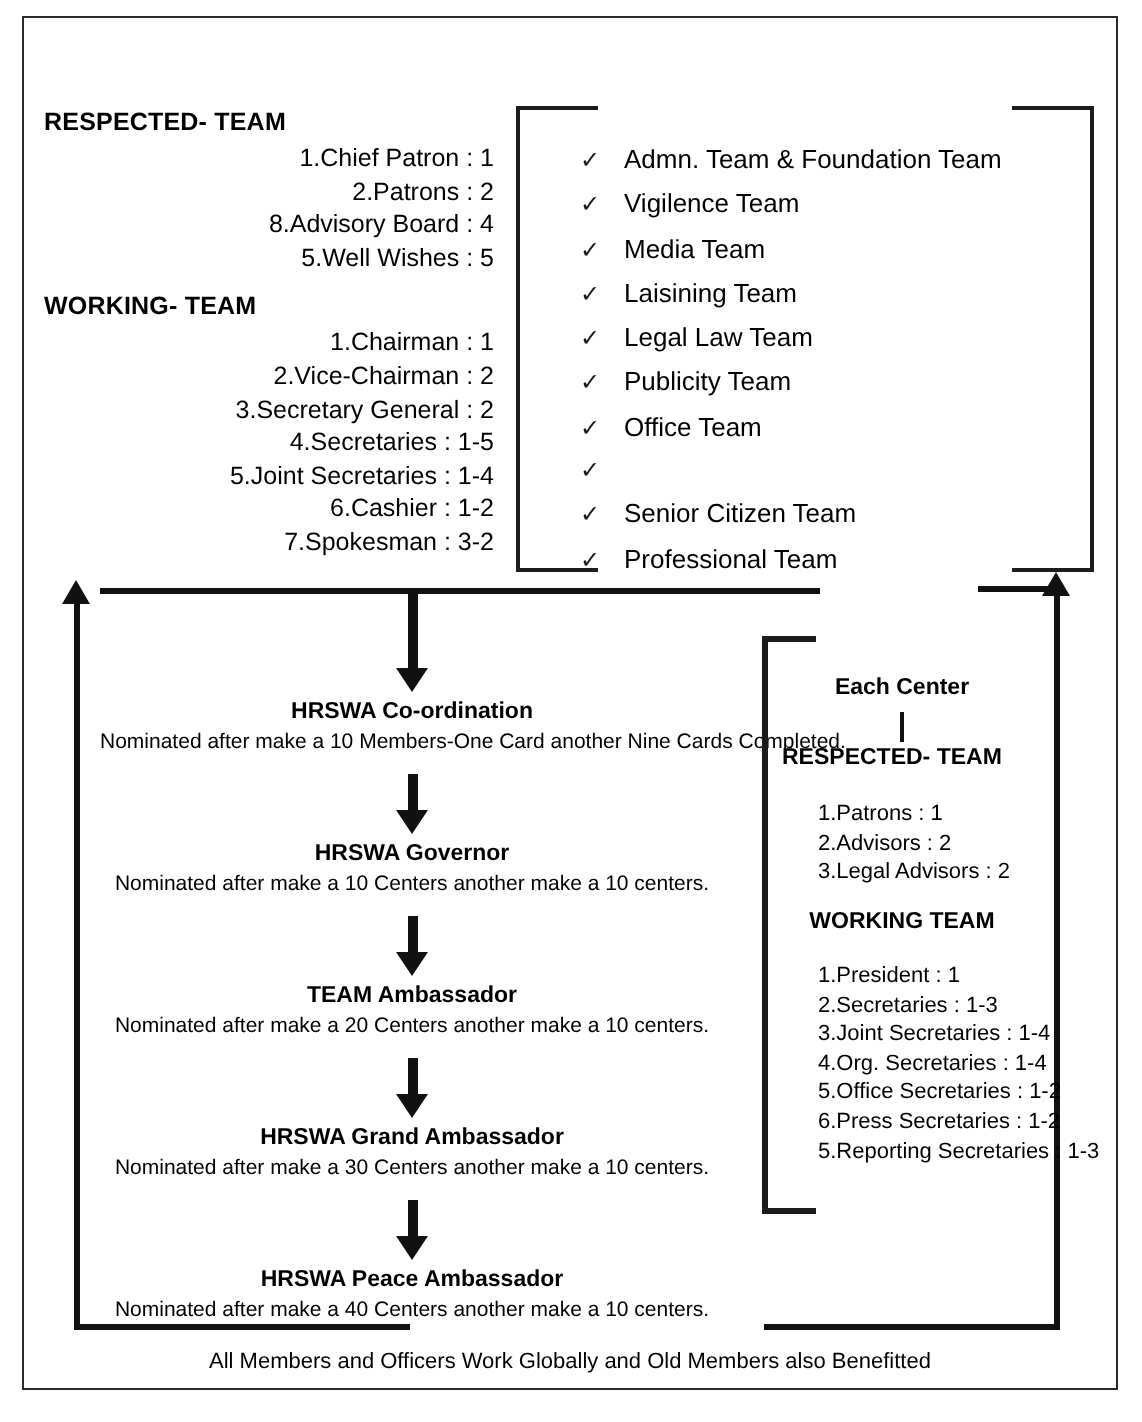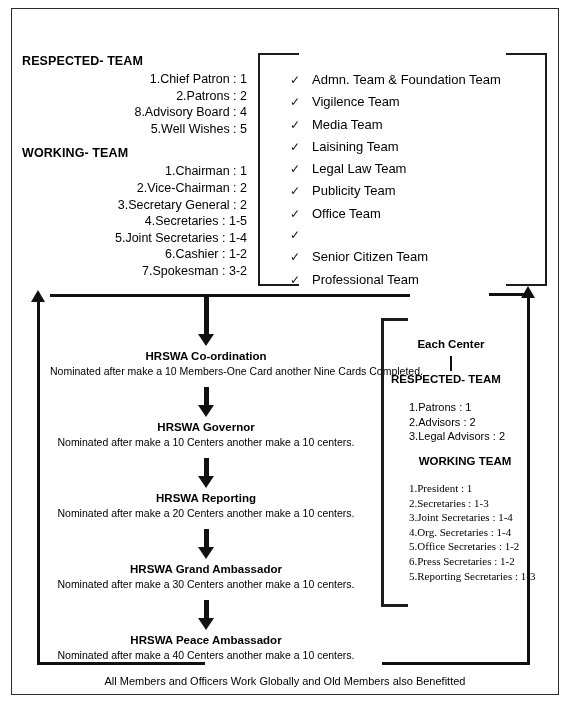--- a/index.html
+++ b/index.html
@@ -205,30 +205,30 @@
     font-size: 11.5px;
     font-weight: bold;
   }
   .cb-list1 {
     position: absolute;
     left: 12px; top: 82px;
     list-style: none; margin: 0; padding: 0;
   }
   .cb-head2 {
     position: absolute;
-    left: 24px; top: 137px;
+    left: 10px; top: 137px;
     width: 120px;
     text-align: center;
     font-size: 11.5px;
     font-weight: bold;
   }
   .cb-list2 {
     position: absolute;
     left: 12px; top: 163px;
-    list-style: none; margin: 0; padding: 0; font-family: Liberation Serif, serif;
+    list-style: none; margin: 0; padding: 0;
   }
   .cb-list1 li, .cb-list2 li {
     font-size: 11px;
     line-height: 14.6px;
     white-space: nowrap;
     margin-left: 16px;
   }
 
   
   .bottom-label {
@@ -351,21 +351,21 @@
       <span class="arrow-shaft" style="height:18px;"></span>
       <span class="arrow-head"></span>
     </div>
     <div class="node-title">HRSWA Governor</div>
     <div class="node-desc">Nominated after make a 10 Centers another make a 10 centers.</div>
 
     <div class="arrow-wrap" style="margin-top:10px;">
       <span class="arrow-shaft" style="height:18px;"></span>
       <span class="arrow-head"></span>
     </div>
-    <div class="node-title">HRSWA Reporting</div>
+    <div class="node-title">TEAM Ambassador</div>
     <div class="node-desc">Nominated after make a 20 Centers another make a 10 centers.</div>
 
     <div class="arrow-wrap" style="margin-top:10px;">
       <span class="arrow-shaft" style="height:18px;"></span>
       <span class="arrow-head"></span>
     </div>
     <div class="node-title">HRSWA Grand Ambassador</div>
     <div class="node-desc">Nominated after make a 30 Centers another make a 10 centers.</div>
 
     <div class="arrow-wrap" style="margin-top:10px;">

